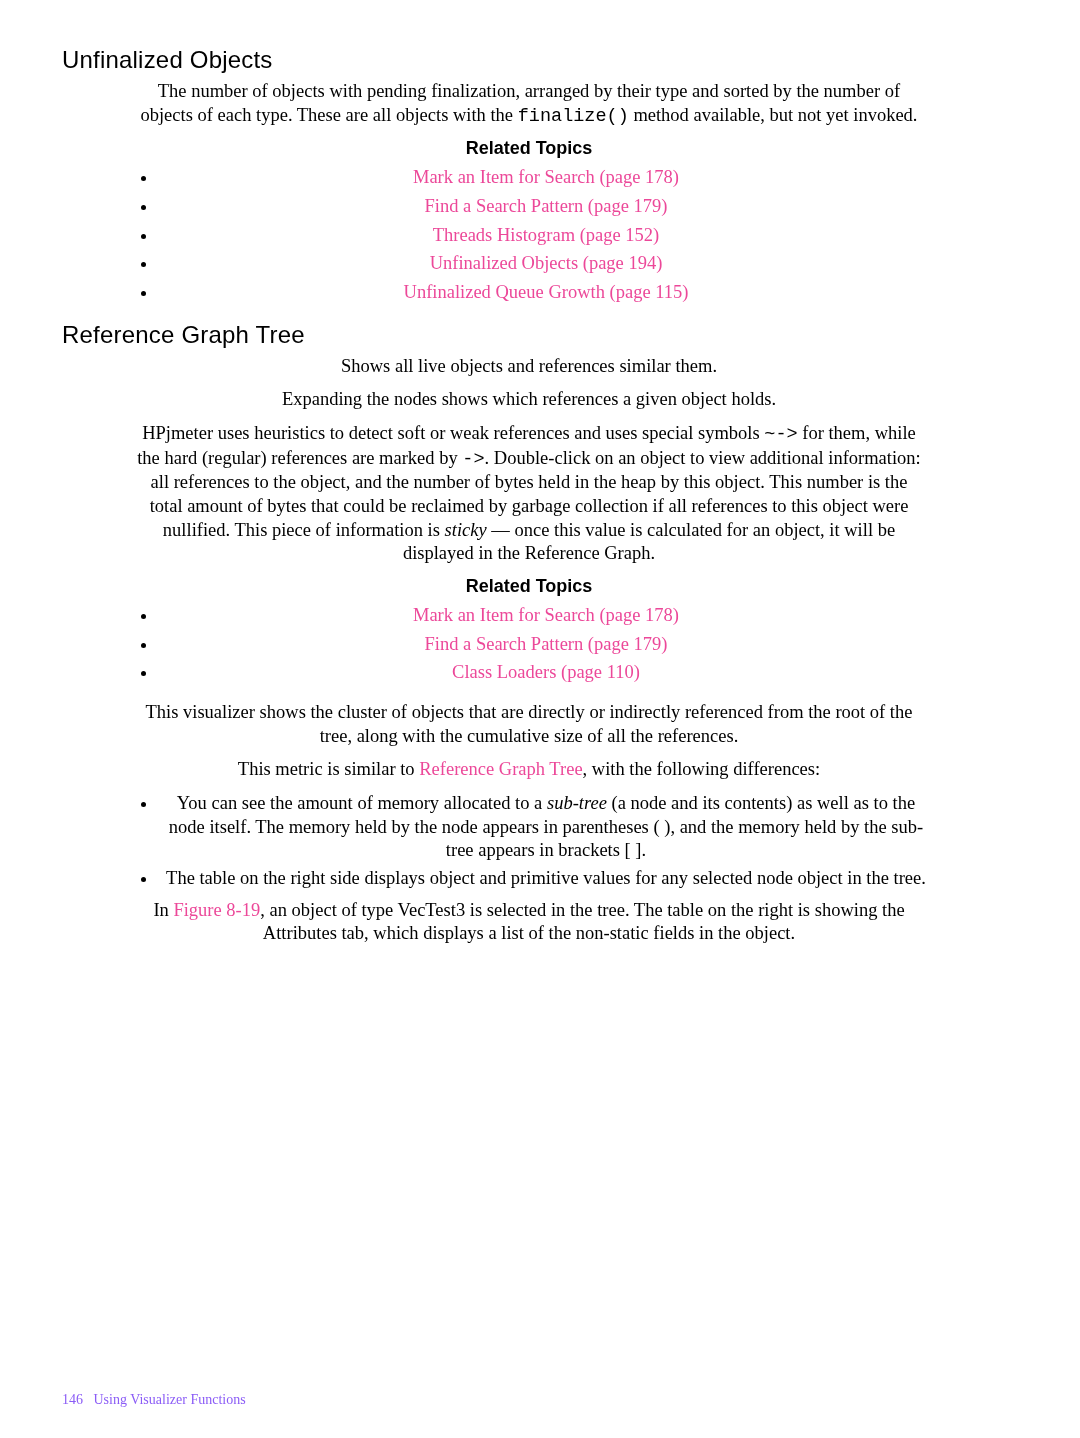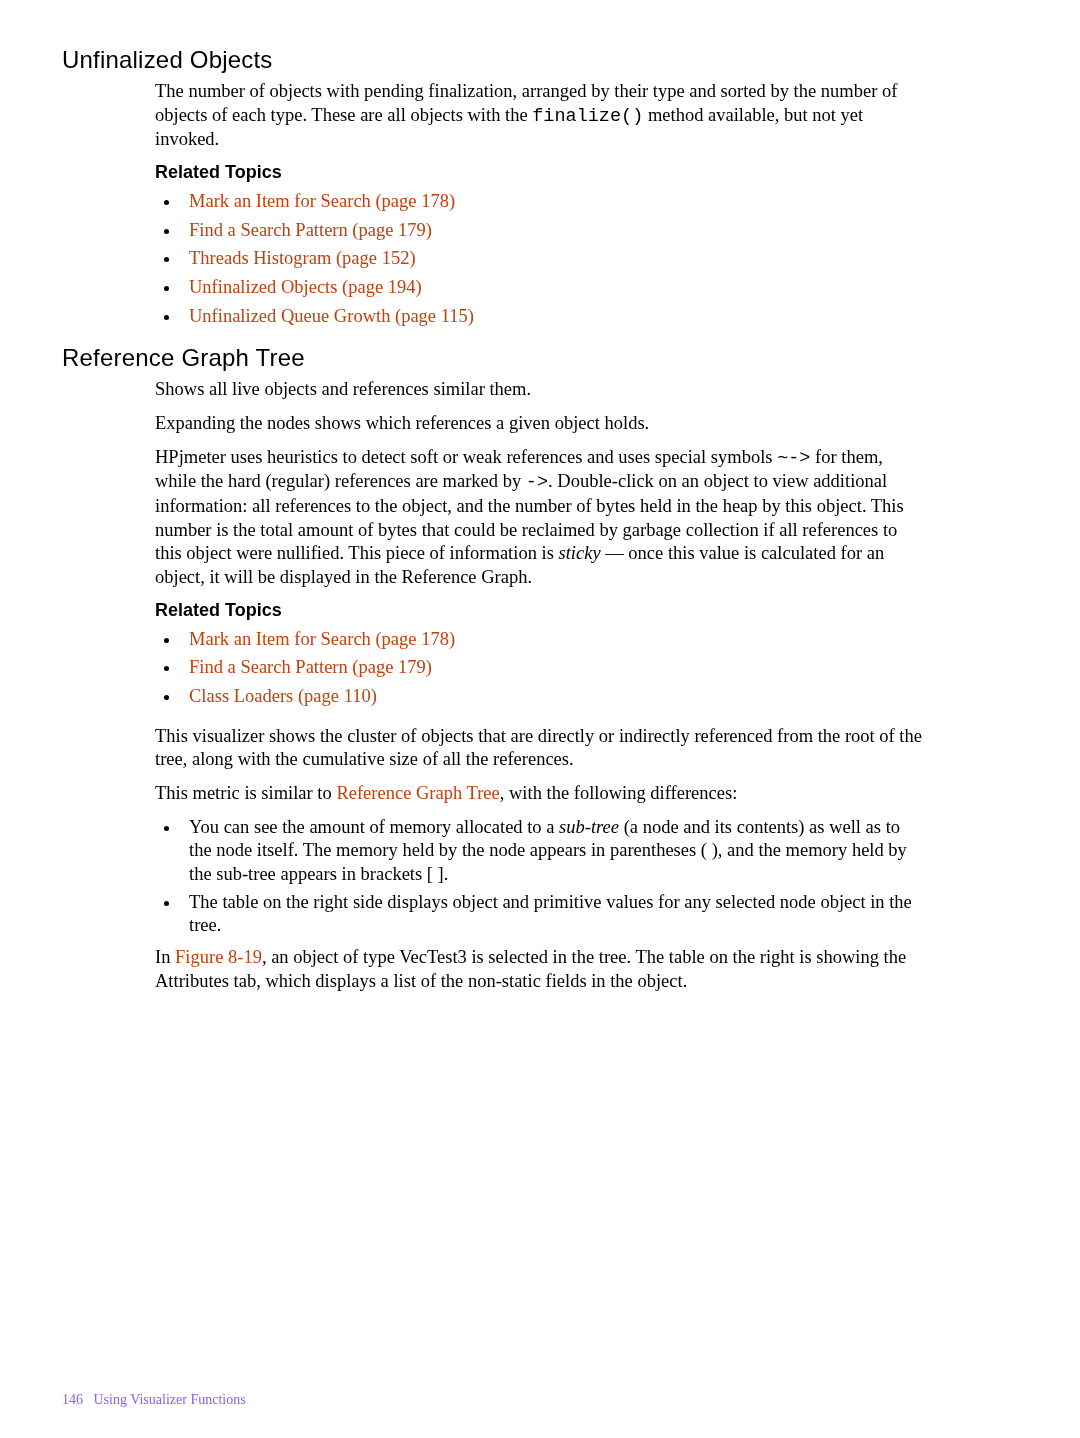--- a/index.html
+++ b/index.html
@@ -22,21 +22,22 @@
     font-size: 24px;
     margin: 8px 0 4px 0;
   }
   .h3-bold {
     font-family: "Futura", "Century Gothic", "Trebuchet MS","Segoe UI", Arial, sans-serif;
     font-weight: 700;
     font-size: 18px;
     margin: 10px 0 4px 0;
   }
   .body-block {
-    margin-left: 93px;
+    margin-left: 70px;
+    text-align: center;
   }
   p {
     font-size: 18.5px;
     line-height: 1.28;
     margin: 6px 0 10px 0;
   }
   .mono {
     font-family: "Courier New", monospace;
   }
   ul.topics {
@@ -52,21 +53,21 @@
     margin: 2px 0 8px 0;
     padding-left: 26px;
   }
   ul.diffs li {
     font-size: 18.5px;
     line-height: 1.28;
     padding-left: 8px;
     margin-bottom: 4px;
   }
   .link {
-    color: #c2410c;
+    color: #ec4899;
   }
   .italic {
     font-style: italic;
   }
   .footer {
     position: absolute;
     font-size: 14px;
     font-family: Palatino, Georgia, serif;
     color: #8b5cf6;
   }

